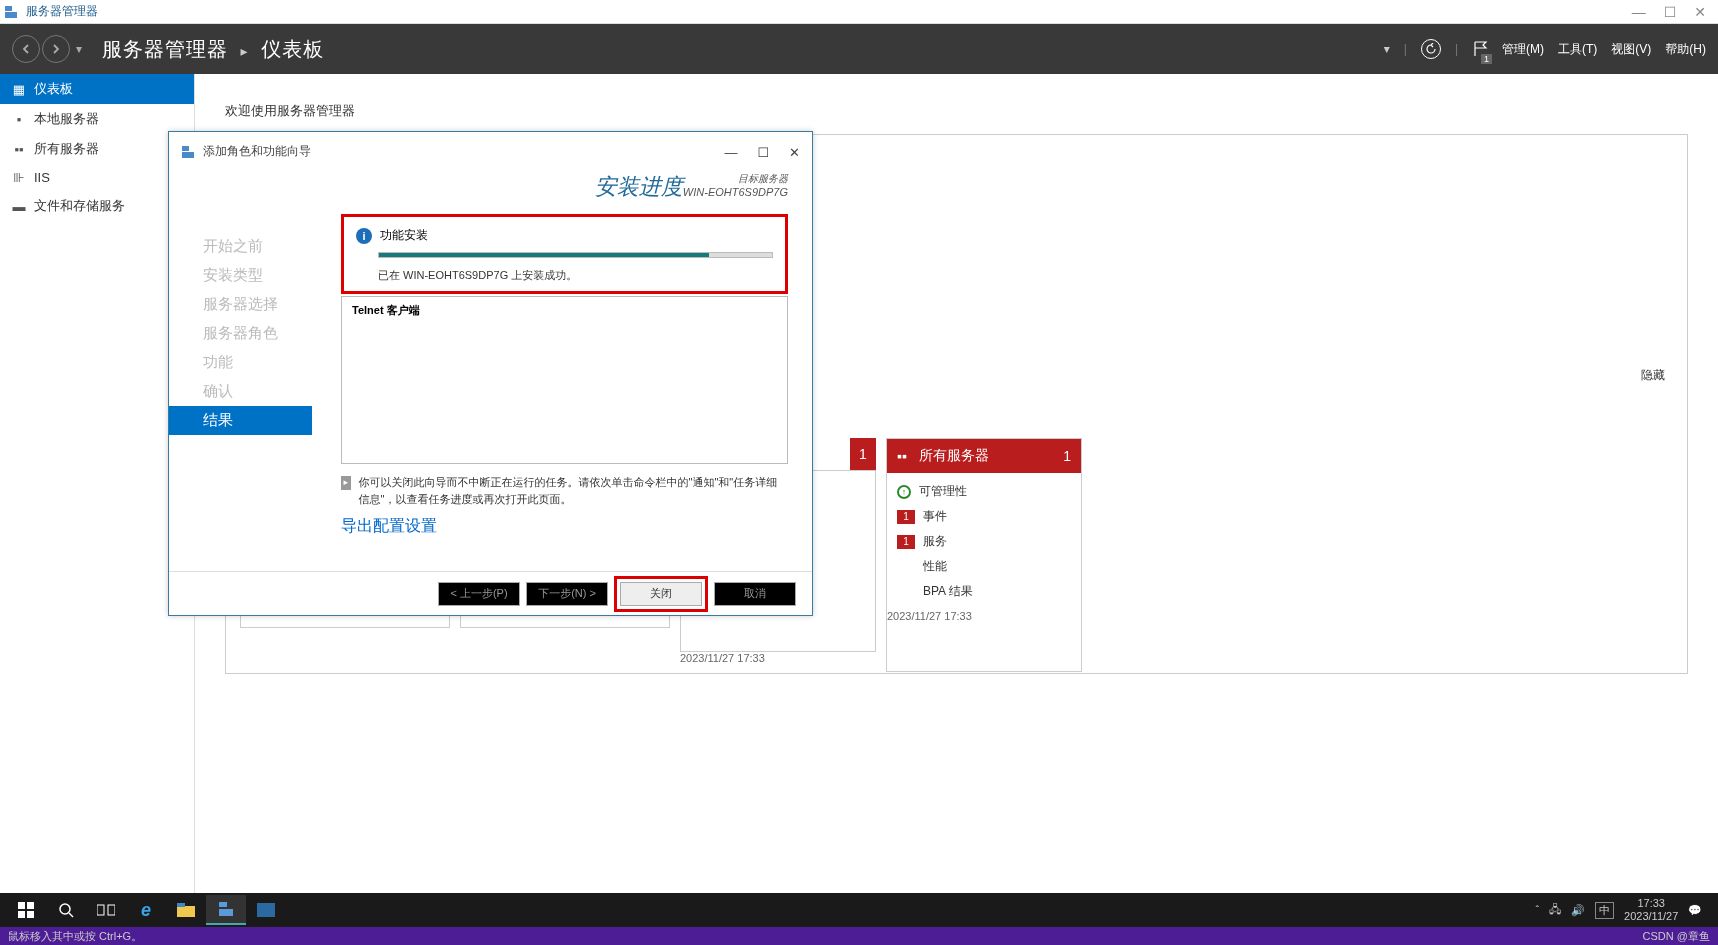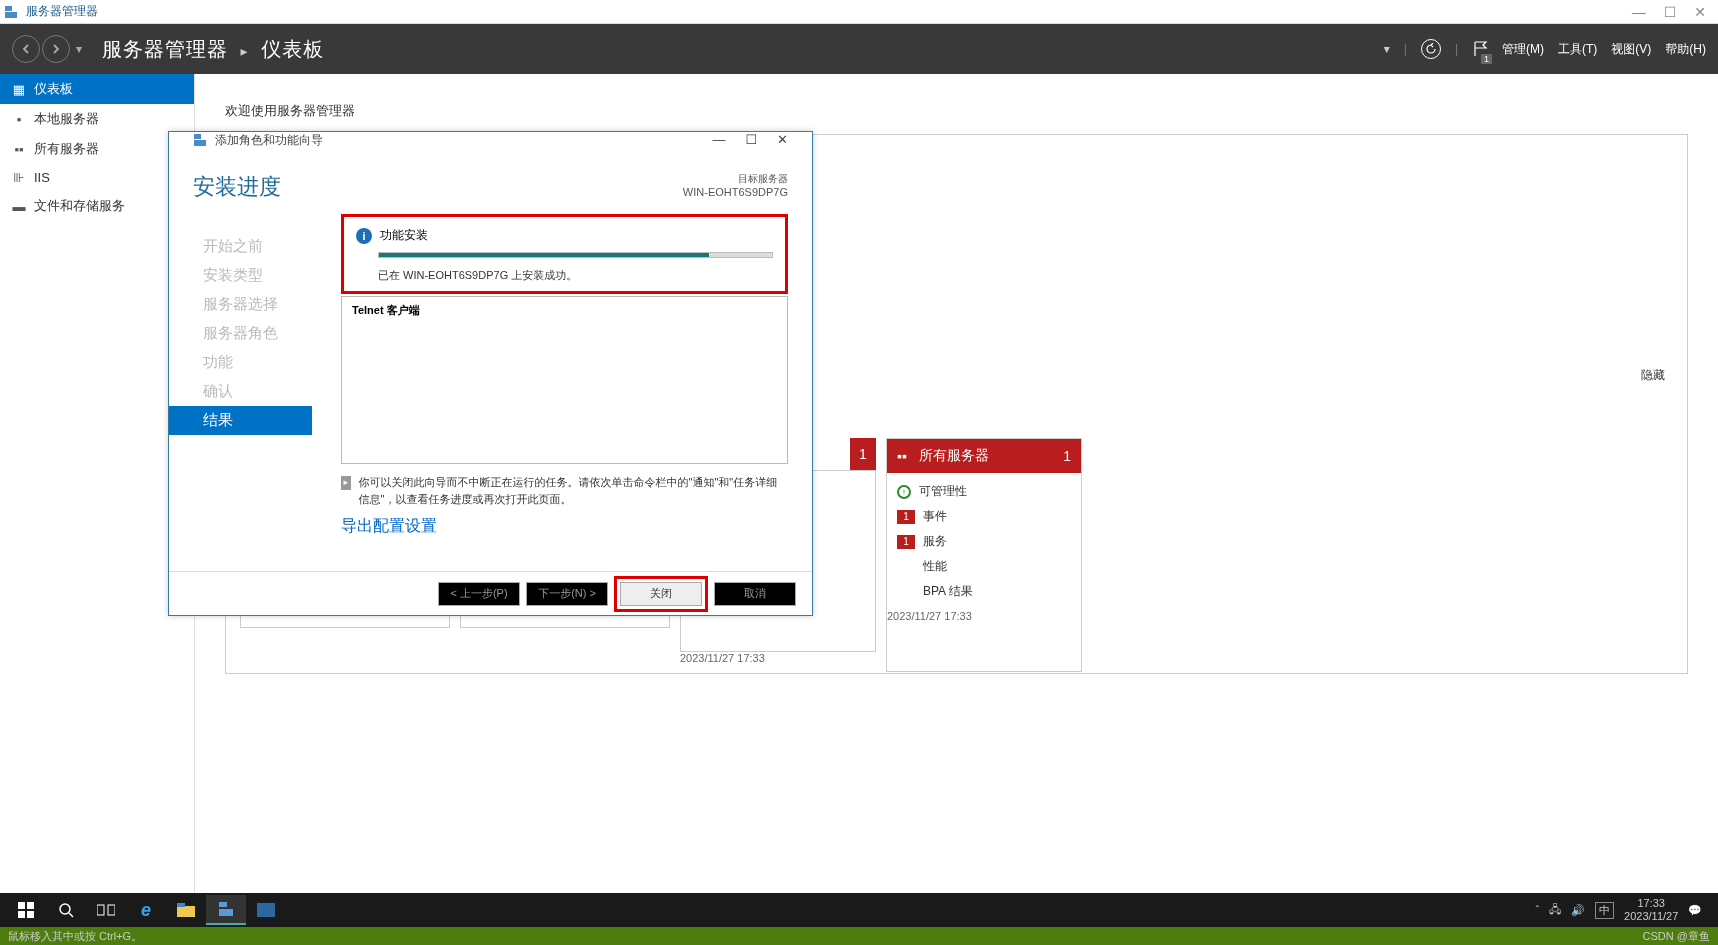--- a/index.html
+++ b/index.html
@@ -46,26 +46,26 @@
 .tile-header .ticon { margin-right: 6px; }
 .tile-header .left { display: flex; align-items: center; gap: 6px; }
 .tile-body { padding: 6px 10px; }
 .tile-row { display: flex; align-items: center; gap: 8px; padding: 4px 0; font-size: 12px; color: #333; }
 .ok-ic { width: 14px; height: 14px; border: 2px solid #2a8a2a; border-radius: 50%; display: flex; align-items: center; justify-content: center; color: #2a8a2a; font-size: 9px; }
 .err-ic { width: 18px; height: 14px; background: #b91d1d; color: #fff; font-size: 10px; display: flex; align-items: center; justify-content: center; }
 .tile-footer { text-align: left; color: #666; font-size: 11px; padding-right: 8px; padding-bottom: 8px; }
 
 
 .wizard { position: absolute; left: 168px; top: 131px; width: 645px; height: 485px; background: #fff; border: 1px solid #3a7aa0; z-index: 100; box-shadow: 0 0 6px rgba(0,0,0,.2); }
-.wizard-title { height: 28px; display: flex; align-items: flex-start; padding: 0 24px; font-size: 12px; color: #444; }
+.wizard-title { height: 28px; display: flex; align-items: flex-end; padding: 0 12px; font-size: 12px; color: #444; }
 .wizard-title .wicon { width: 16px; height: 16px; margin-right: 6px; display: flex; align-items: center; }
 .wizard-title .t { flex: 1; }
 .wizard-title .wc { display: flex; gap: 20px; color: #444; }
 .wizard-title .wc span { cursor: pointer; font-size: 13px; }
-.wizard-heading { display: flex; align-items: flex-start; justify-content: space-between; padding: 12px 24px 4px 24px; }
+.wizard-heading { display: flex; align-items: flex-start; justify-content: flex-end; padding: 12px 24px 4px 24px; font-style: italic; }
 .wizard-heading h1 { font-size: 22px; font-weight: normal; color: #206a9a; }
 .wizard-heading .target { text-align: right; font-size: 10px; color: #555; }
 .wizard-heading .target .srv { font-size: 11px; }
 .wizard-body { display: flex; padding: 6px 24px 0 24px; height: 350px; }
 .wizard-steps { width: 140px; padding-top: 20px; }
 .wizard-step { padding: 5px 10px; font-size: 15px; color: #bbb; }
 .wizard-step.active { background: #0072c6; color: #fff; margin-left: -24px; padding-left: 34px; width: 143px; }
 .wizard-main { flex: 1; padding-left: 8px; padding-top: 2px; }
 .progress-label { font-size: 11px; color: #333; margin-bottom: 6px; }
 
@@ -84,21 +84,21 @@
 .wbtn { width: 82px; height: 24px; border: 1px solid #aaa; background: #000000; font-size: 11px; color: #999; cursor: pointer; }
 .wbtn.enabled { color: #333; background: #eee; }
 .red-box2 { border: 3px solid #d00; padding: 3px; }
 
 
 .taskbar { position: absolute; bottom: 18px; left: 0; right: 0; height: 34px; background: #1a1a1a; display: flex; align-items: center; padding: 0 6px; color: #fff; }
 .tb-item { width: 40px; height: 30px; display: flex; align-items: center; justify-content: center; cursor: pointer; }
 .tb-item.active { background: #333; border-bottom: 2px solid #4aa; }
 .tb-right { margin-left: auto; display: flex; align-items: center; gap: 10px; font-size: 11px; color: #ccc; padding-right: 10px; }
 .tb-clock { text-align: center; line-height: 1.2; }
-.statusline { position: absolute; bottom: 0; left: 0; right: 0; height: 18px; background: #4d7c0f; color: #ccc; font-size: 11px; padding: 2px 8px; display: flex; justify-content: space-between; }
+.statusline { position: absolute; bottom: 0; left: 0; right: 0; height: 18px; background: #4c1d95; color: #ccc; font-size: 11px; padding: 2px 8px; display: flex; justify-content: space-between; }
 
 svg { display: block; }
 </style>
 </head>
 <body>
 
 <div class="window-titlebar">
   <span class="app-icon">
     <svg width="14" height="14">
         <rect x="1" y="1" width="7" height="5" fill="#4a8ac9"></rect>

